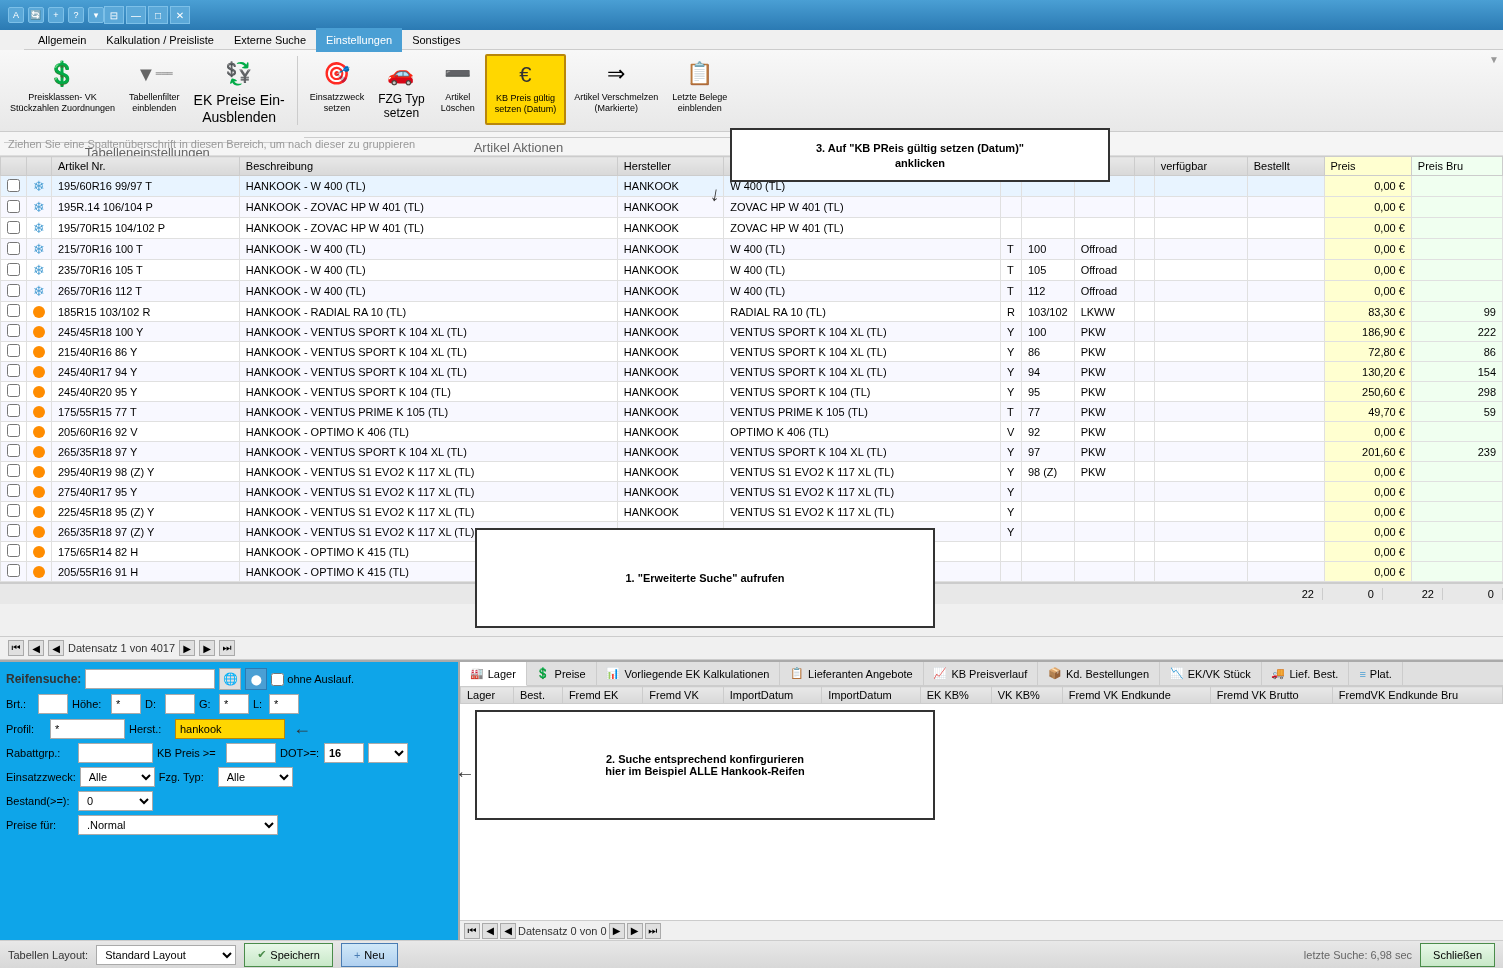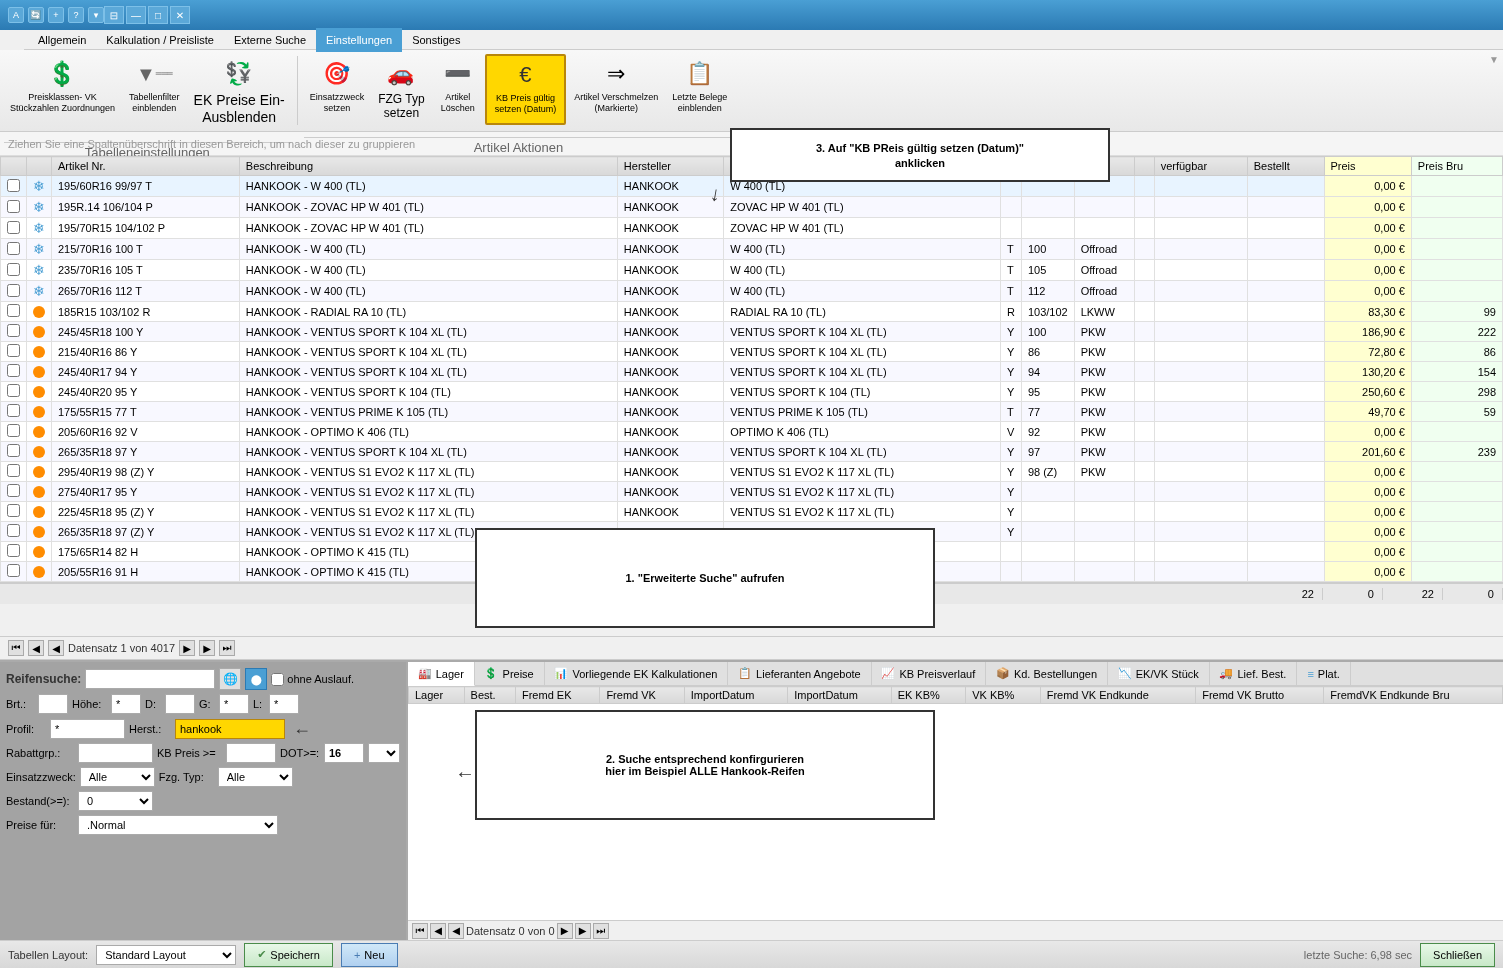--- a/index.html
+++ b/index.html
@@ -172,22 +172,22 @@
 
     
     .bottom-panel {
       display: flex;
       height: 280px;
       border-top: 2px solid #aaa;
     }
 
     
     .search-panel {
-      width: 408px;
-      background: #a3a3a3;
+      width: 460px;
+      background: #0ea5e9;
       border-right: 2px solid #aaa;
       padding: 6px;
       flex-shrink: 0;
     }
     .search-row {
       display: flex;
       align-items: center;
       margin-bottom: 4px;
       gap: 4px;
     }

